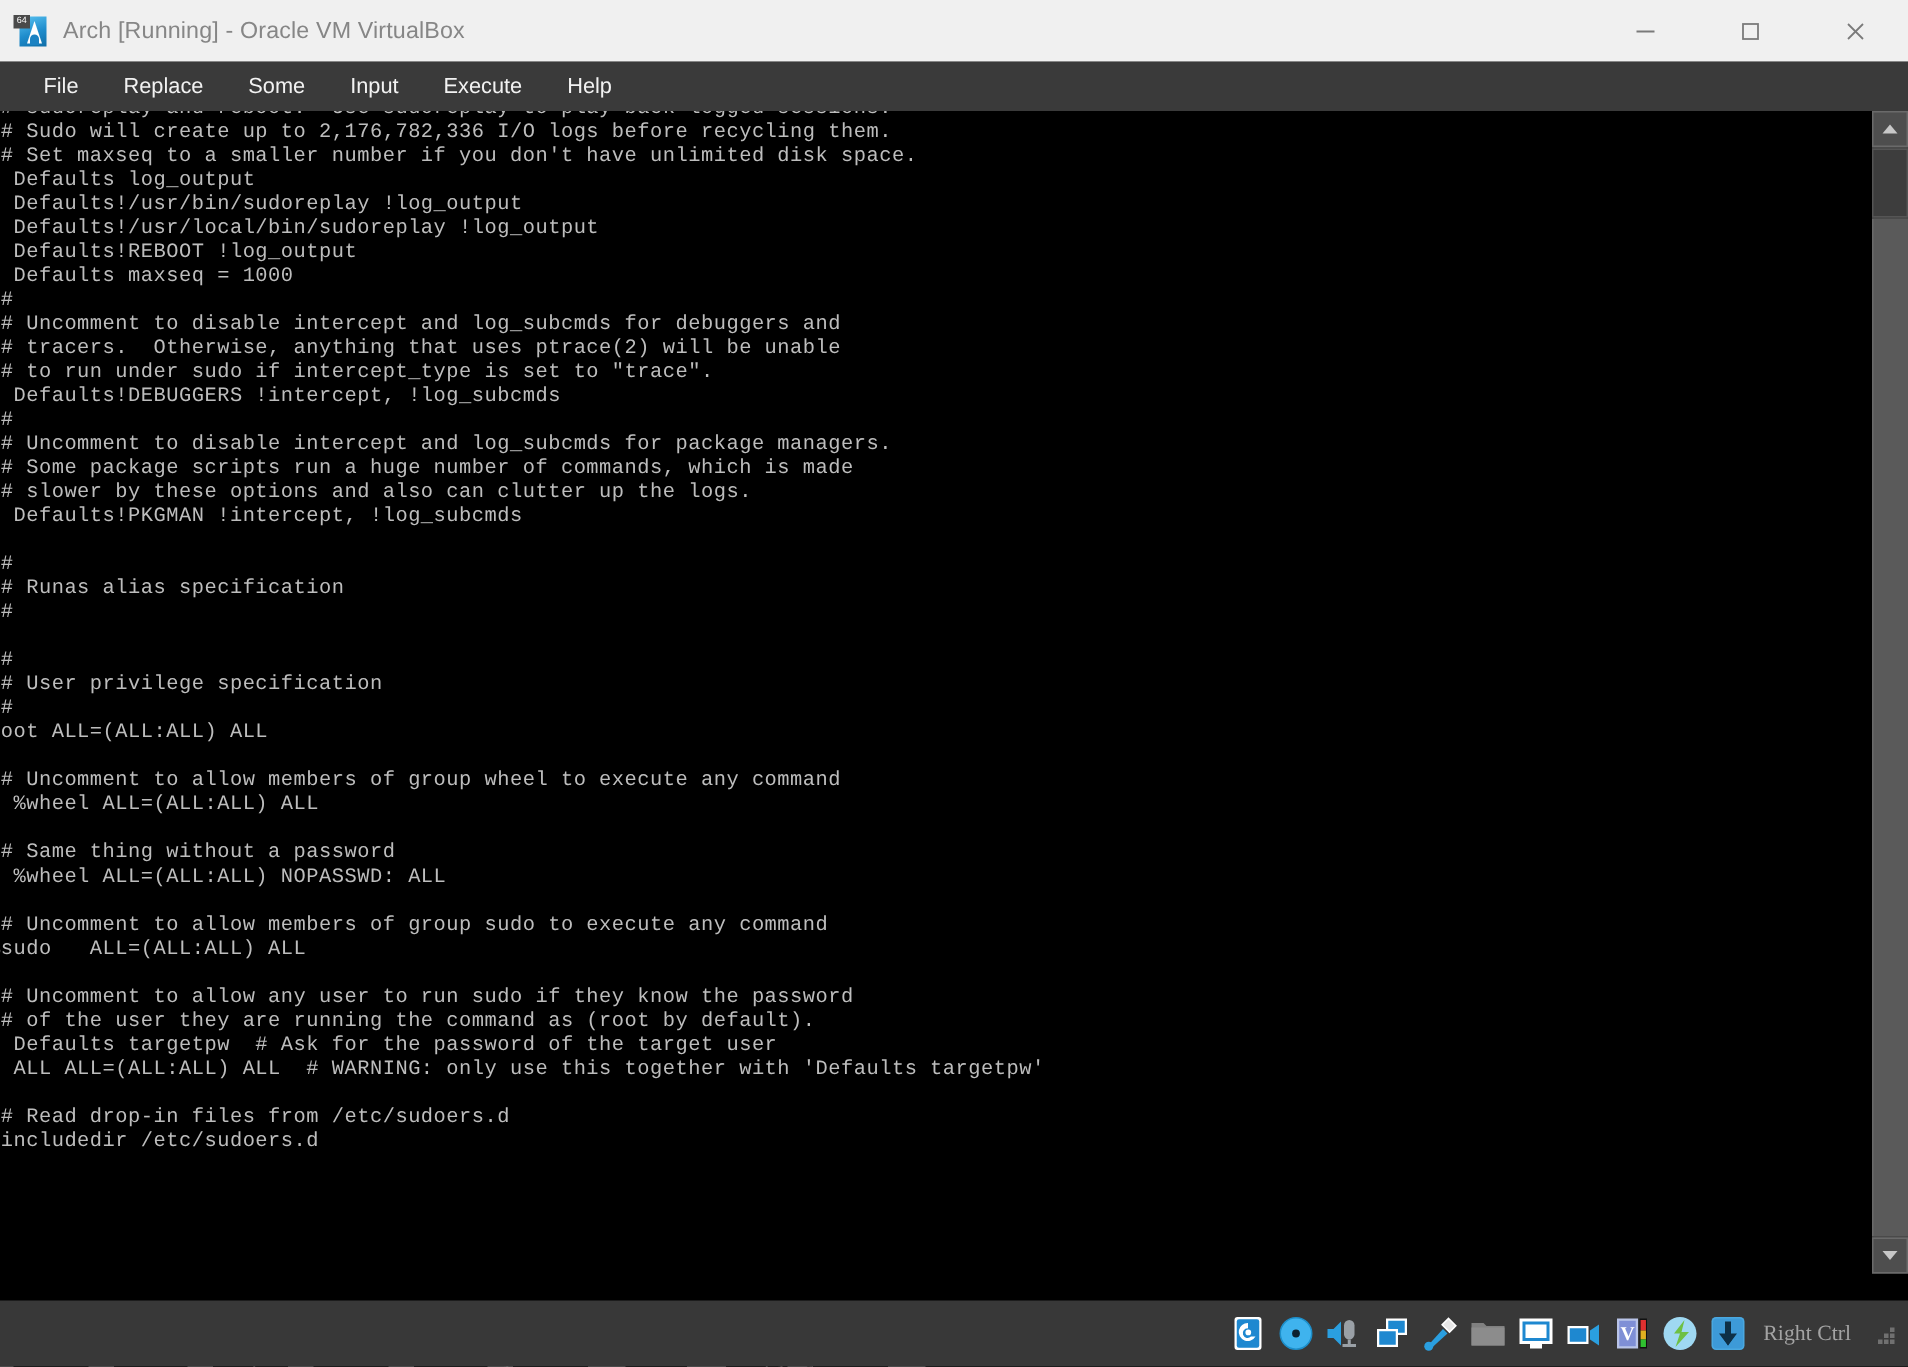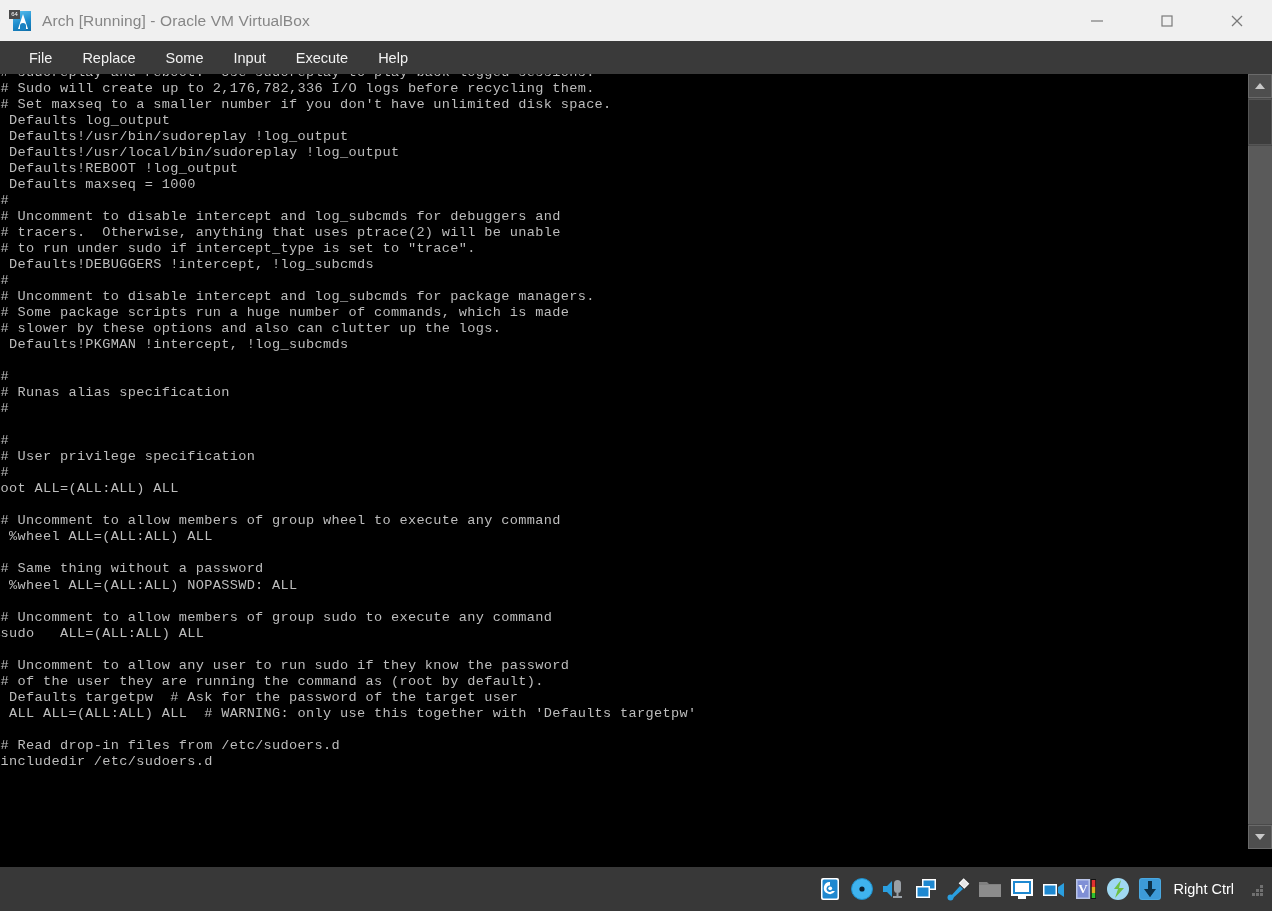--- a/index.html
+++ b/index.html
@@ -99,21 +99,21 @@
 
   
   .statusbar {
     position:absolute; left:0; top:867px; width:1272px; height:44px;
     background:#383838; display:flex; align-items:center; justify-content:flex-end;
     padding-right:8px;
   }
   .sb-icons { display:flex; align-items:center; gap:6px; }
   .sb-ico { width:26px; height:26px; position:relative; flex:0 0 auto; }
   .sb-hostkey {
-    color:#ffffff; font-size:14.5px; margin-left:11px; margin-right:14px; white-space:nowrap;
+    color:#a3a3a3; font-size:14.5px; margin-left:11px; margin-right:14px; white-space:nowrap;font-family:Liberation Serif, serif;
   }
   .sb-grip { width:16px; height:16px; position:relative; }
   .sb-grip i {
     position:absolute; width:3px; height:3px; background:#707070;
   }
 </style>
 </head>
 <body>
 
 <div class="titlebar">

